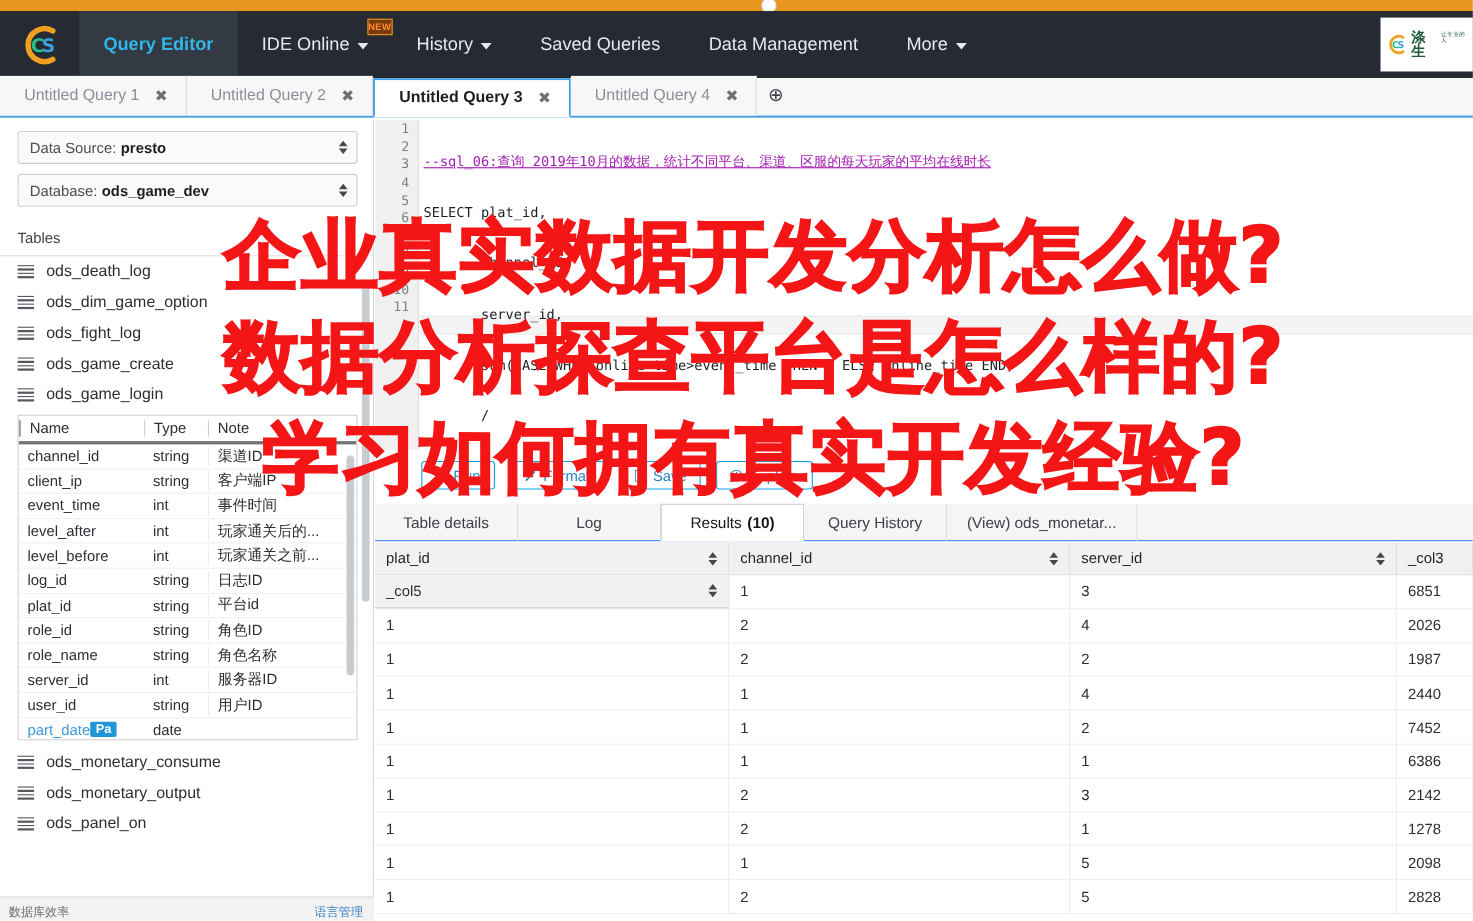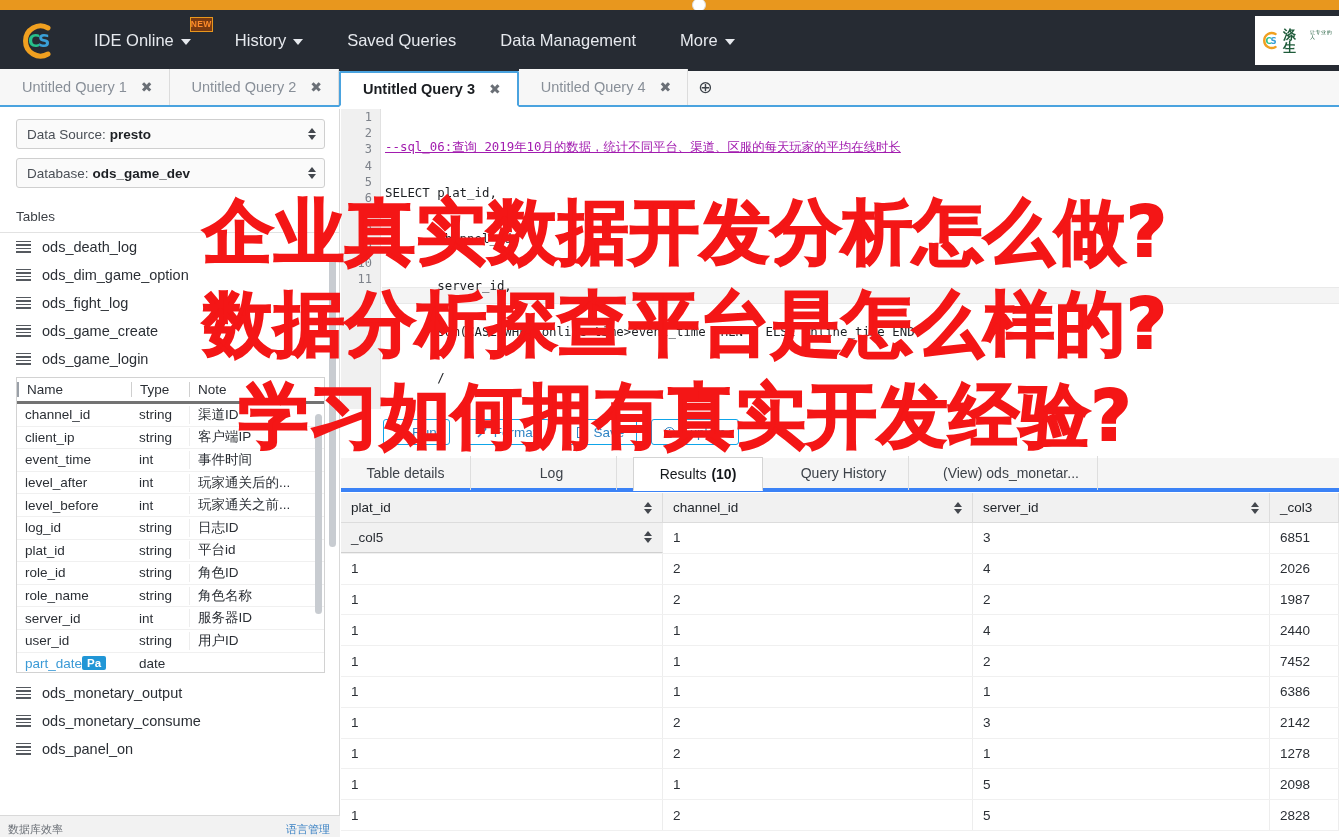--- a/index.html
+++ b/index.html
@@ -205,22 +205,22 @@
   .tb-btn {
     display: flex; align-items: center; gap: 6px; height: 26px;
     padding: 0 12px; border: 1px solid #0ea5e9; border-radius: 3px;
     background: #ffffff; color: #2f84c4; font-size: 13.5px; cursor: pointer;
     white-space: nowrap;
   }
 
   
   .res-tabs {
     position: absolute; left: 341px; top: 458px; width: 998px; height: 34px;
-    background: #f5f5f5; border-bottom: 4px solid #3b82f6;
-    display: flex; align-items: center; gap: 16px;
+    background: #f5f5f5; border-bottom: 1px solid #3b82f6;
+    display: flex; align-items: flex-start;
   }
   .res-tab {
     height: 34px; display: flex; align-items: center; justify-content: center;
     font-size: 14px; color: #3d4249; cursor: pointer;
     border-right: 1px solid #dedede; padding: 0 18px; min-width: 130px;
   }
   .res-tab.active {
     background: #ffffff; font-weight: normal; color: #14171a;
     border-top: 1px solid #d4d4d4; border-left: 1px solid #d4d4d4;
     border-right: 1px solid #d4d4d4; border-bottom: 1px solid #ffffff;
@@ -277,20 +277,23 @@
     <div class="logo-box">
       <div class="logo-mark">
         <svg width="42" height="42" viewBox="0 0 42 42">
           <path d="M33 8 A15 15 0 1 0 33 34" stroke="#f0a020" stroke-width="5" fill="none" stroke-linecap="round"></path>
           <text x="13" y="27" font-family="DejaVu Sans" font-size="17" font-weight="bold" fill="#27c08a">C</text>
           <text x="23" y="27" font-family="DejaVu Sans" font-size="17" font-weight="bold" fill="#3aa0d8">S</text>
         </svg>
       </div>
     </div>
 
+    <div class="nav-item active">
+      <span>Query Editor</span>
+    </div>
 
     <div class="nav-item">
       <span>IDE Online</span>
       <span class="caret"></span>
       <span class="new-badge">NEW</span>
     </div>
 
     <div class="nav-item">
       <span>History</span>
       <span class="caret"></span>
@@ -489,30 +492,30 @@
     </div>
 
     <div class="table-list">
       <div class="tl-item">
         <span class="tl-icon">
             <i></i>
             <i></i>
             <i></i>
             <i></i>
           </span>
-        <span>ods_monetary_output</span>
+        <span>ods_monetary_consume</span>
       </div>
       <div class="tl-item">
         <span class="tl-icon">
             <i></i>
             <i></i>
             <i></i>
             <i></i>
           </span>
-        <span>ods_monetary_consume</span>
+        <span>ods_monetary_output</span>
       </div>
       <div class="tl-item">
         <span class="tl-icon">
             <i></i>
             <i></i>
             <i></i>
             <i></i>
           </span>
         <span>ods_panel_on</span>
       </div>

